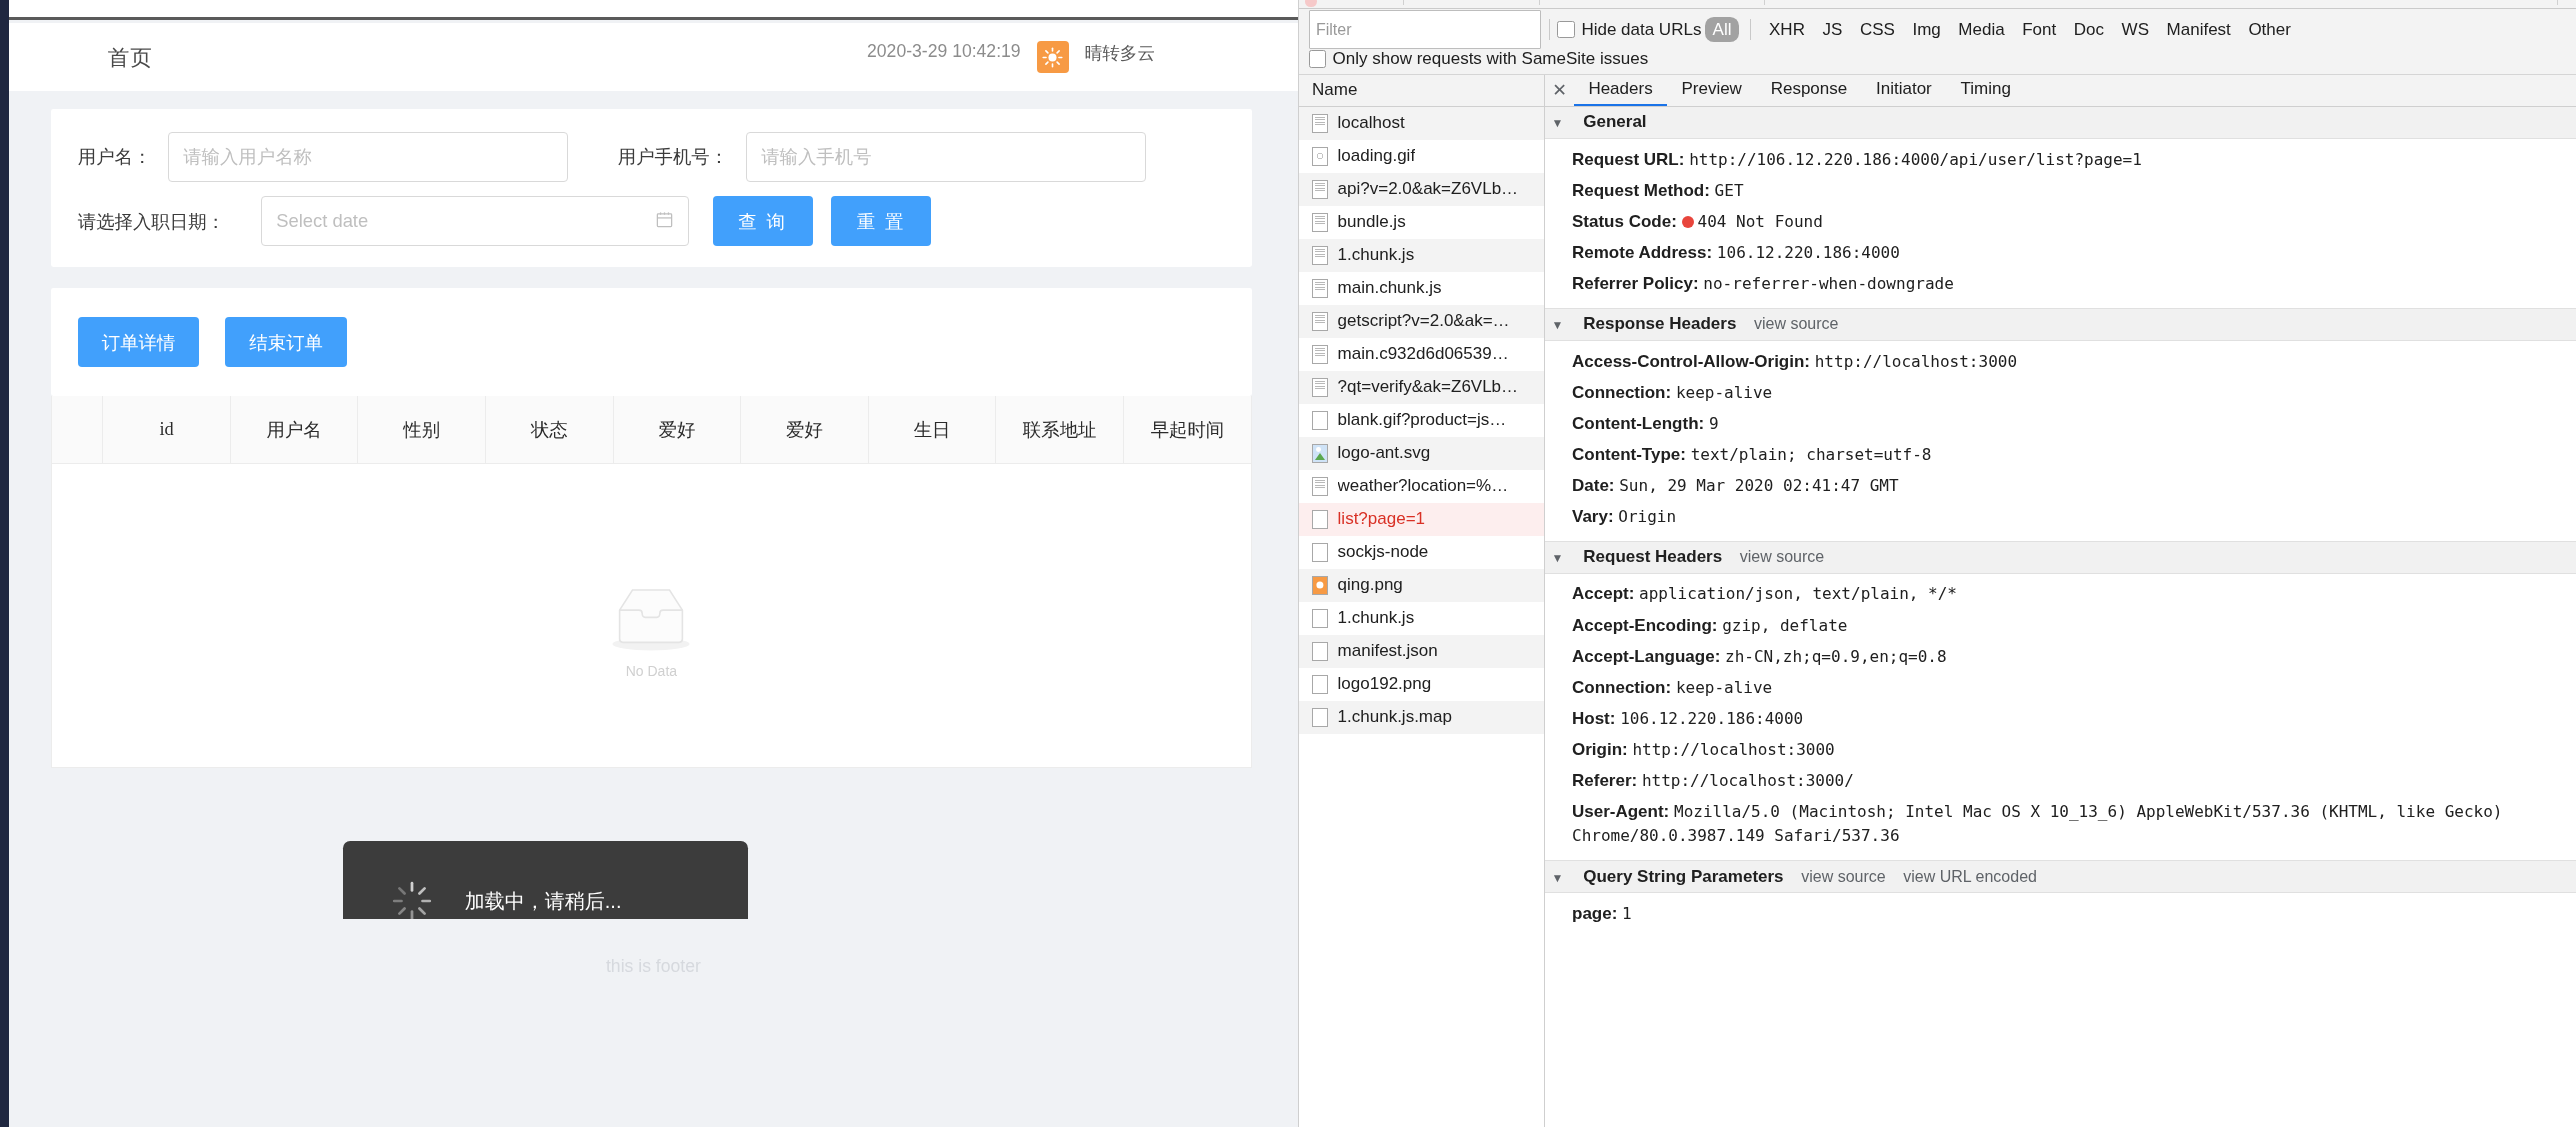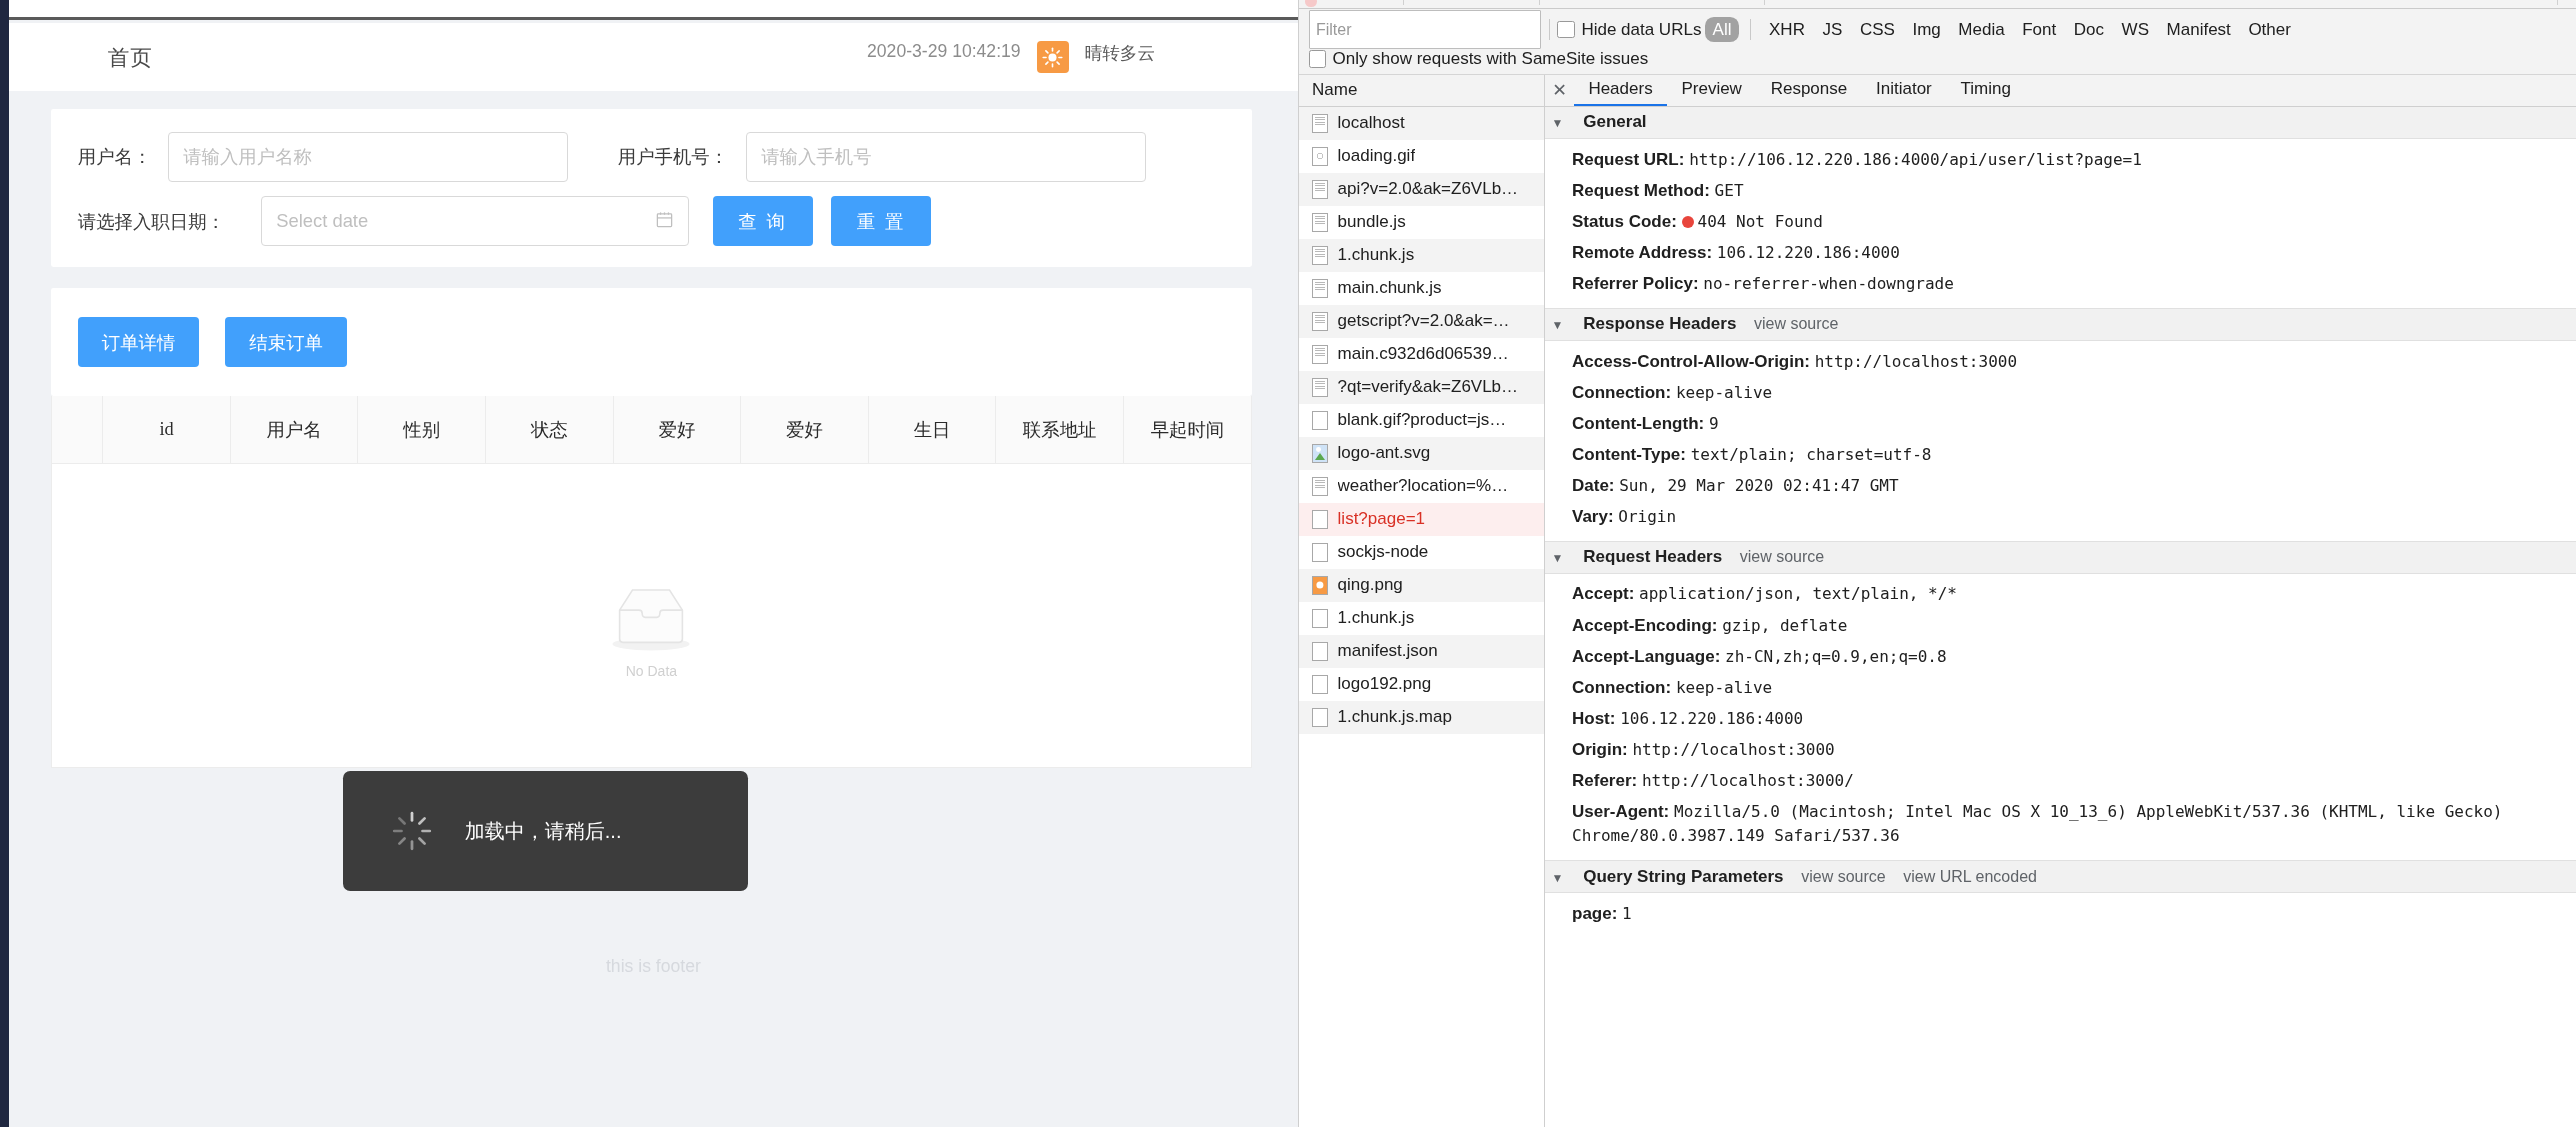--- a/index.html
+++ b/index.html
@@ -182,21 +182,21 @@
   }
   .empty-label {
     margin-top: 8px;
     font-size: 14px;
     color: #d0d0d0;
   }
 
   .loading-toast {
     position: absolute;
     left: 334px;
-    top: 680px;
+    top: 750px;
     width: 405px;
     height: 120px;
     background: #3c3c3c;
     border-radius: 7.2px;
     display: flex;
     align-items: center;
     padding-left: 48px;
     gap: 32px;
     z-index: 20;
   }

